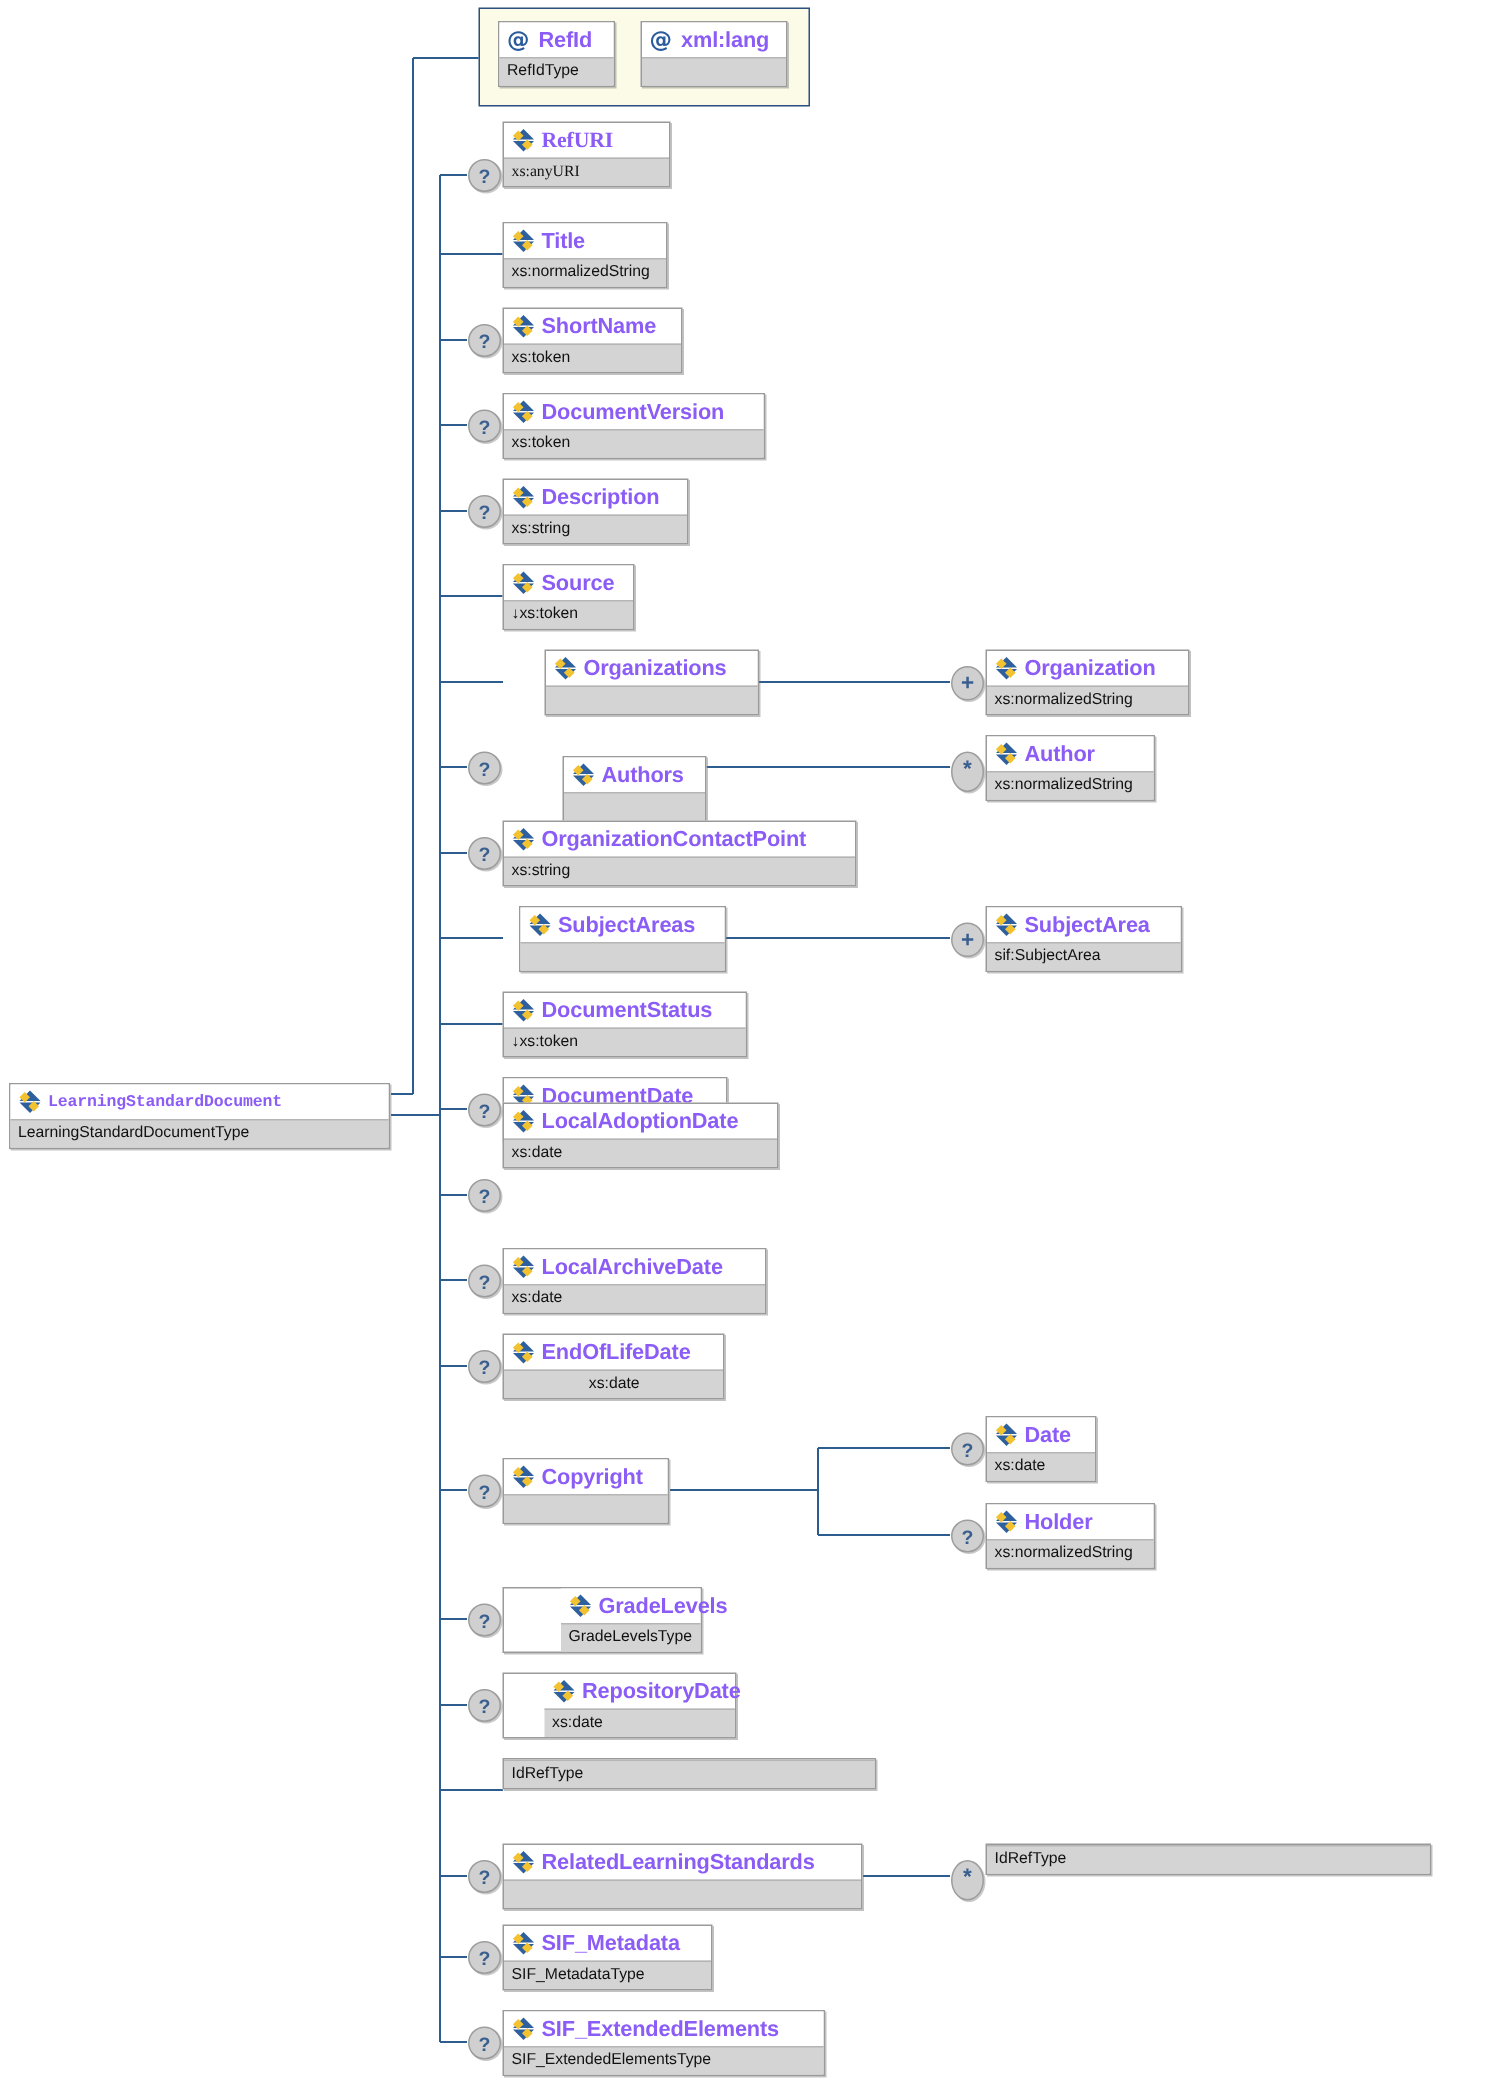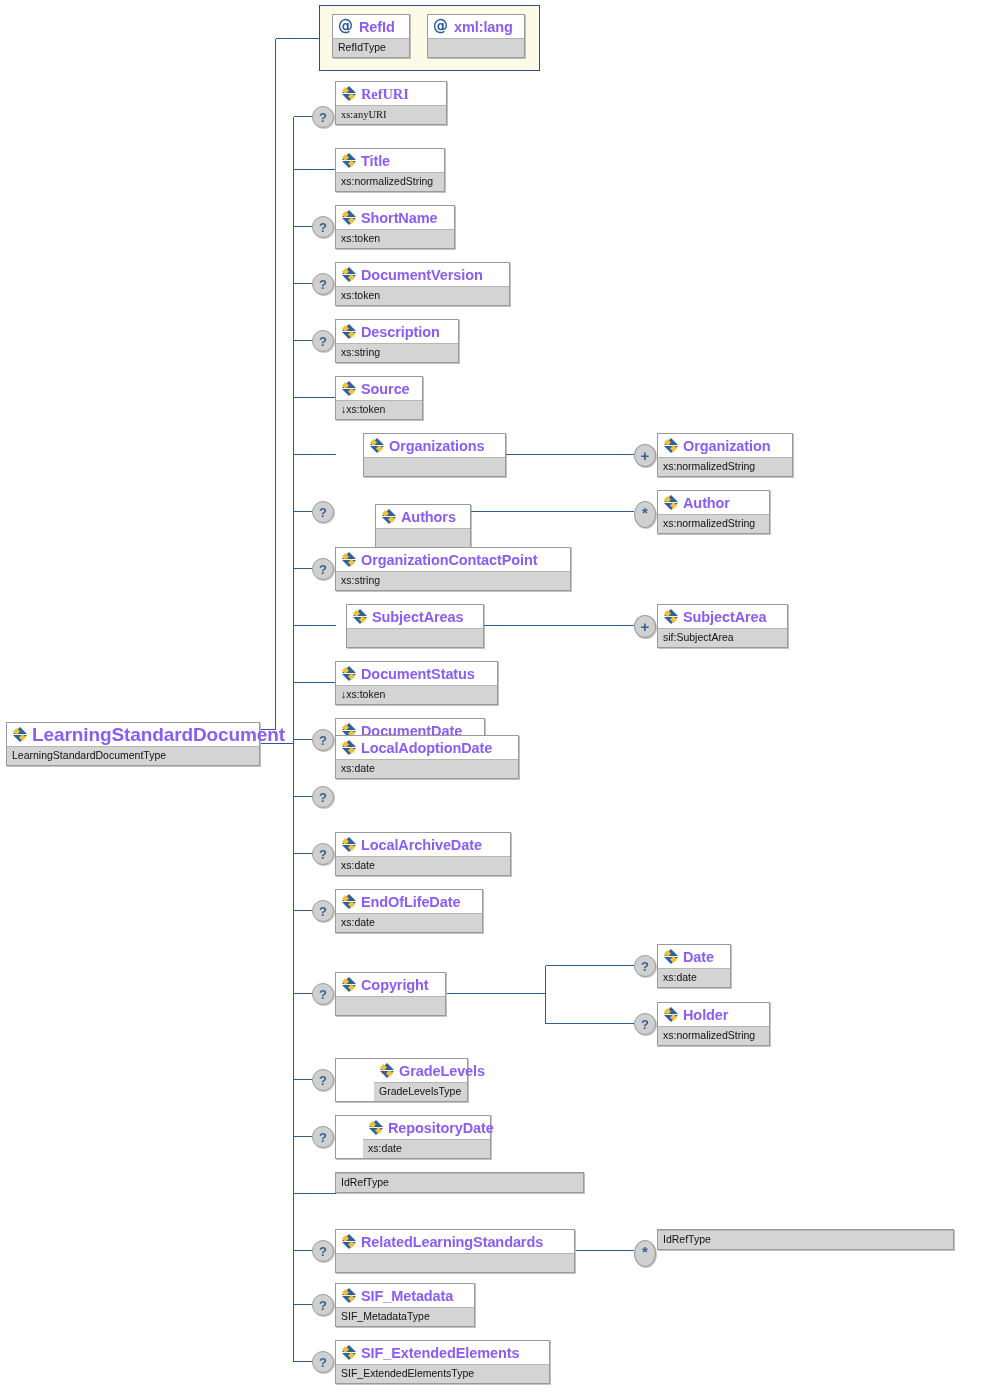--- a/index.html
+++ b/index.html
@@ -76,21 +76,21 @@
   .badge.star{font-size:15px;padding-bottom:5px;}
   .badge.plus{font-size:15px;padding-bottom:1px;}
 
   
   .attrbox{
     position:absolute;box-sizing:border-box;
     border:1px solid #2a4f80;background:#fbfbe8;
   }
 
   
-  .node.root .nm .lbl{font-size:19px;}
+  .node.root .nm .lbl{font-size:11px;font-family:Liberation Mono, monospace;}
 </style>
 </head>
 <body>
 
 <div id="canvas">
   <svg id="wires">
       <line x1="260.5" y1="743.5" x2="293.5" y2="743.5" stroke="#2d5c8f" stroke-width="1.4" shape-rendering="crispEdges"></line>
       <line x1="260.5" y1="729.5" x2="275.5" y2="729.5" stroke="#2d5c8f" stroke-width="1.4" shape-rendering="crispEdges"></line>
       <line x1="275.5" y1="729.5" x2="275.5" y2="38.5" stroke="#2d5c8f" stroke-width="1.4" shape-rendering="crispEdges"></line>
       <line x1="275.5" y1="38.5" x2="319.5" y2="38.5" stroke="#2d5c8f" stroke-width="1.4" shape-rendering="crispEdges"></line>
@@ -324,21 +324,21 @@
             <i class="q1"></i>
             <i class="q2"></i>
             <i class="c1"></i>
             <i class="c2"></i>
           </span>
           <span class="lbl">LocalArchiveDate</span>
         </div>
         <div class="ty">xs:date</div>
       </div>
       <div class="badge" style="left: 312px; top: 843px;">?</div>
-      <div class="node" style="left: 335px; top: 889px; width: 148px;">
+      <div class="node" style="left: 335px; top: 889px; width: 148px; text-align: center;">
         <div class="nm">
           <span class="ico-el">
             <i class="q1"></i>
             <i class="q2"></i>
             <i class="c1"></i>
             <i class="c2"></i>
           </span>
           <span class="lbl">EndOfLifeDate</span>
         </div>
         <div class="ty">xs:date</div>

